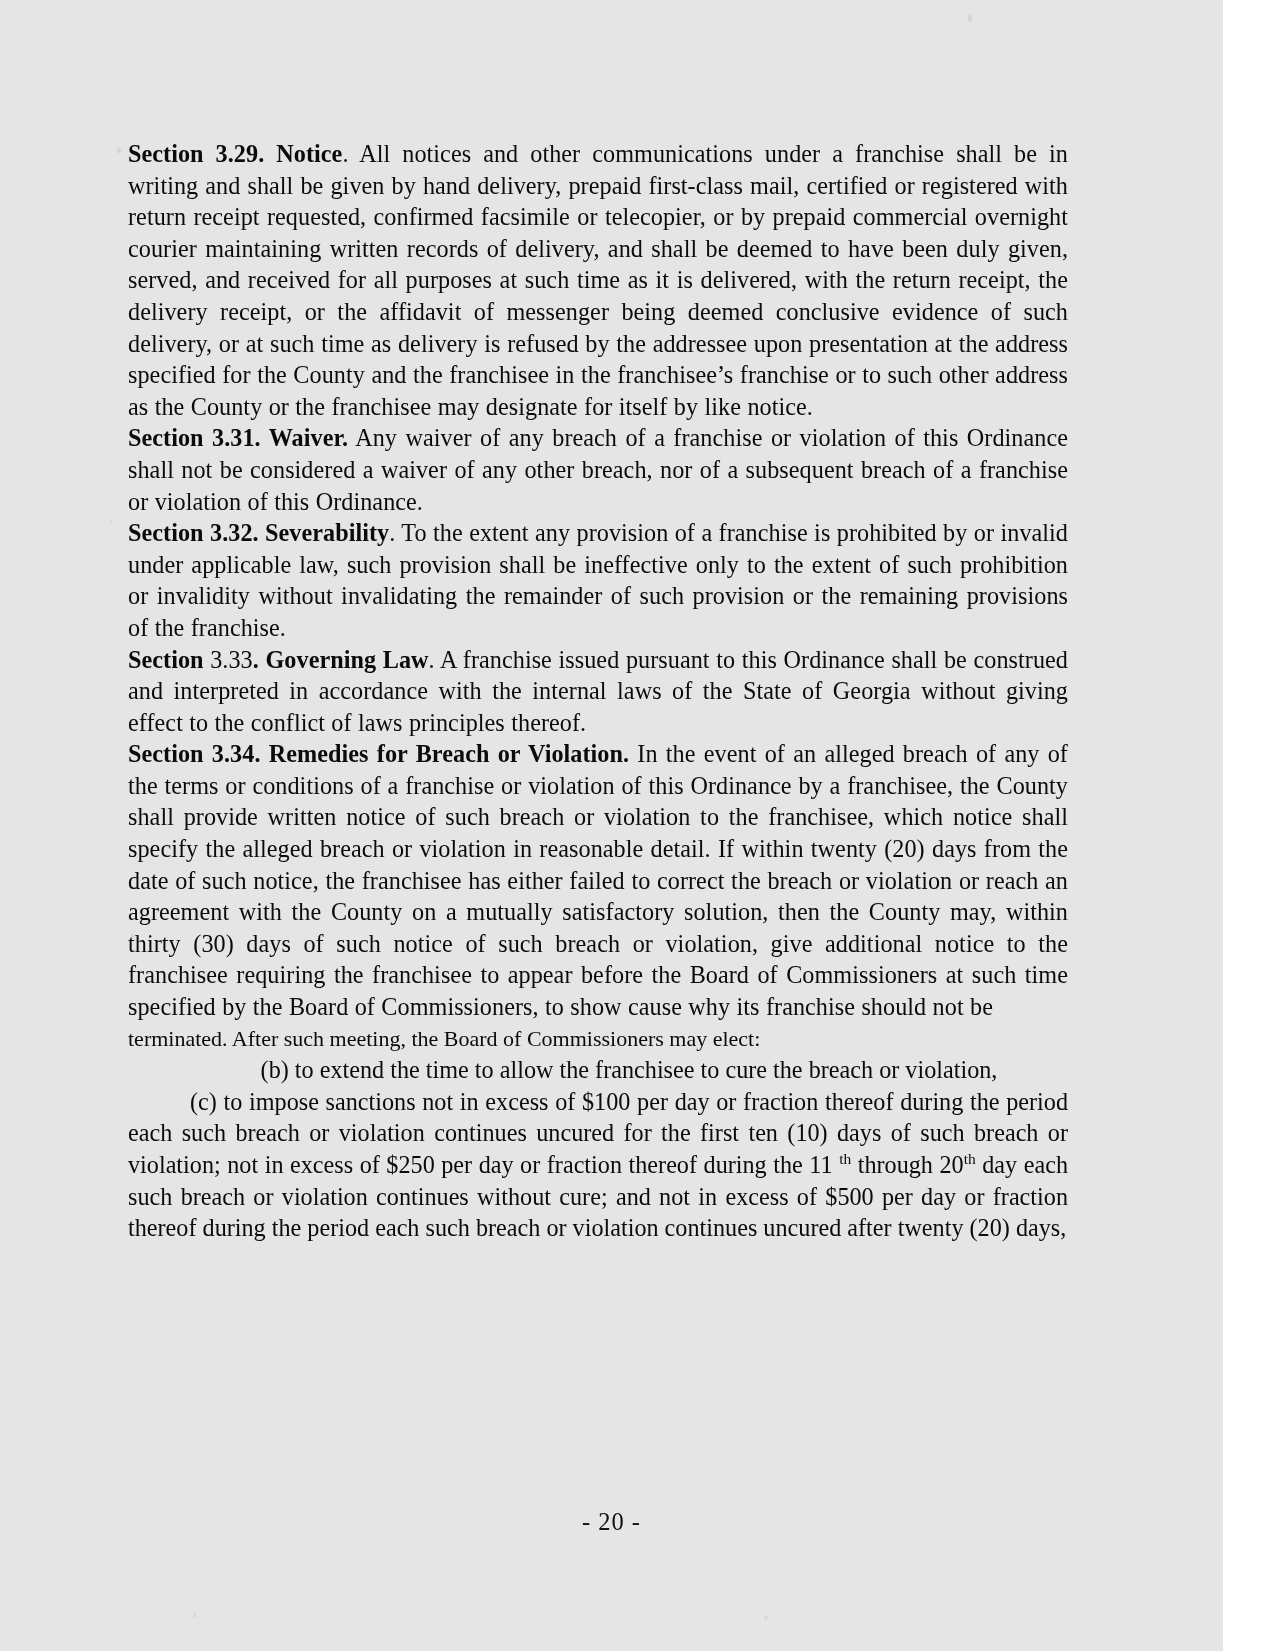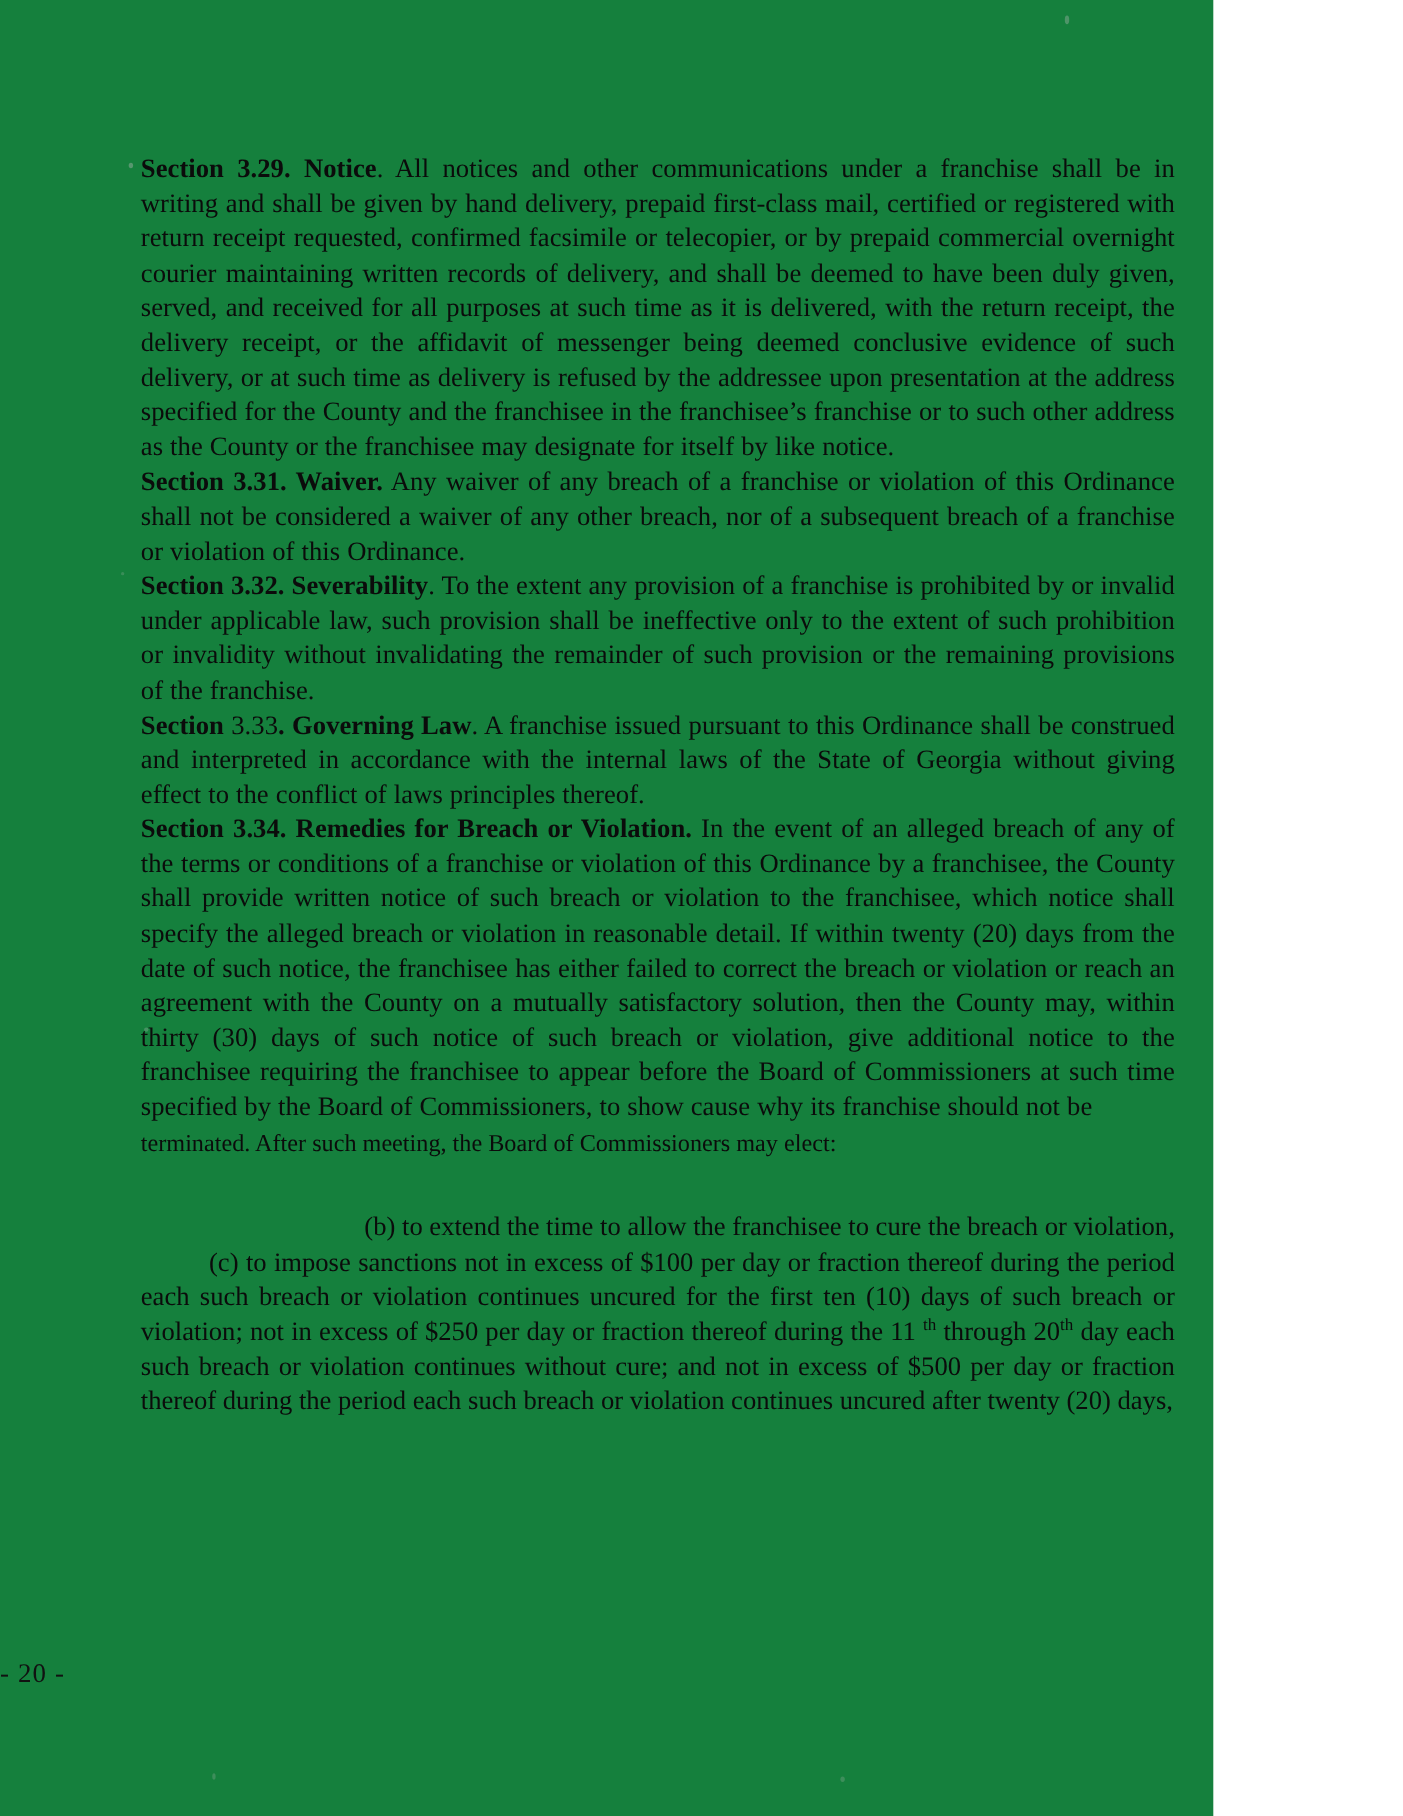--- a/index.html
+++ b/index.html
@@ -4,23 +4,23 @@
 <title>Ordinance Page 20</title>
 <style>
   html, body {
     margin: 0;
     padding: 0;
     background: #ffffff;
   }
 
   .page {
     position: relative;
-    width: 1103px;
+    width: 1223px;
     height: 1651px;
-    background: #15803d;
+    background: #e5e5e5;
     font-family: "Liberation Serif", "DejaVu Serif", serif;
     color: #0b0b0b;
     overflow: hidden;
   }
 
   
   .speck {
     position: absolute;
     background: #b9b9b9;
     border-radius: 50%;
@@ -78,34 +78,34 @@
   }
 
   .list-para {
     margin: 0;
     text-align: justify;
     font-size: 24.2px;
     line-height: 31.6px;
     text-indent: 62px;
   }
 
-  .list-para.nojust { text-align: right; margin-top: 46px; }
+  .list-para.nojust { text-align: center; }
 
   sup {
     font-size: 0.64em;
     vertical-align: super;
     line-height: 0;
   }
 
   .pagenum {
     position: absolute;
     left: 0;
     right: 0;
     top: 1508px;
-    text-align: left;
+    text-align: center;
     font-size: 24.5px;
     font-family: "Liberation Serif", "DejaVu Serif", serif;
     letter-spacing: 1px;
     color: #111;
   }
 </style>
 </head>
 <body>
 
 <div class="page">

